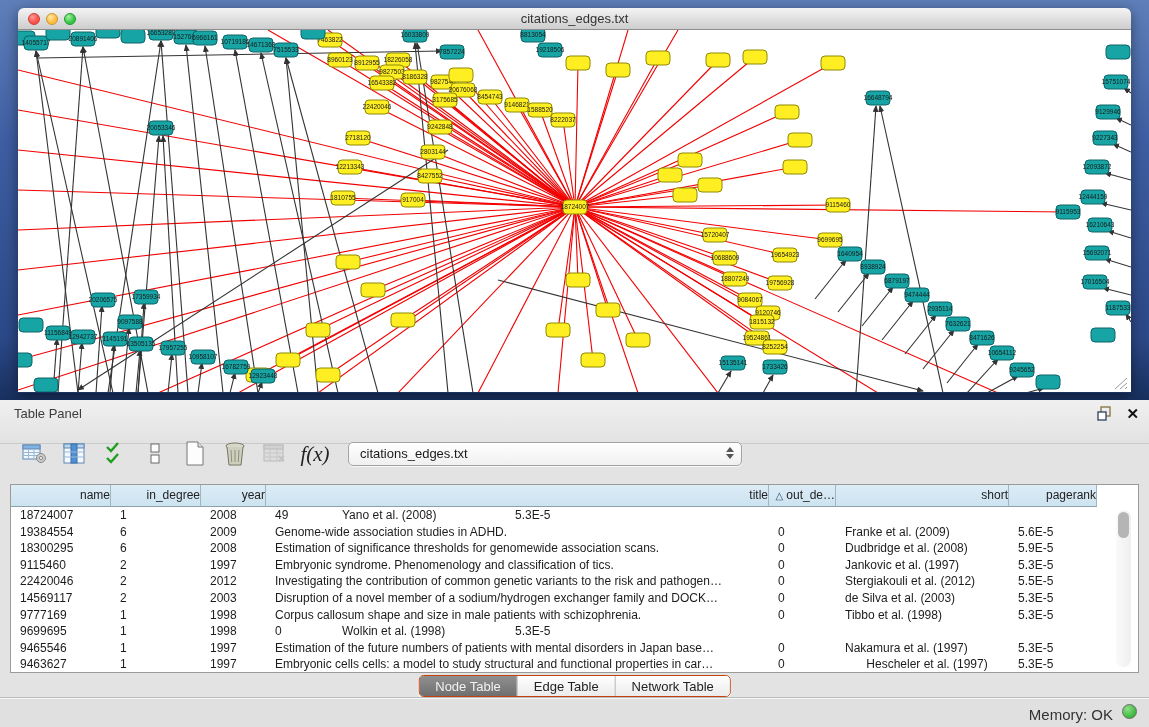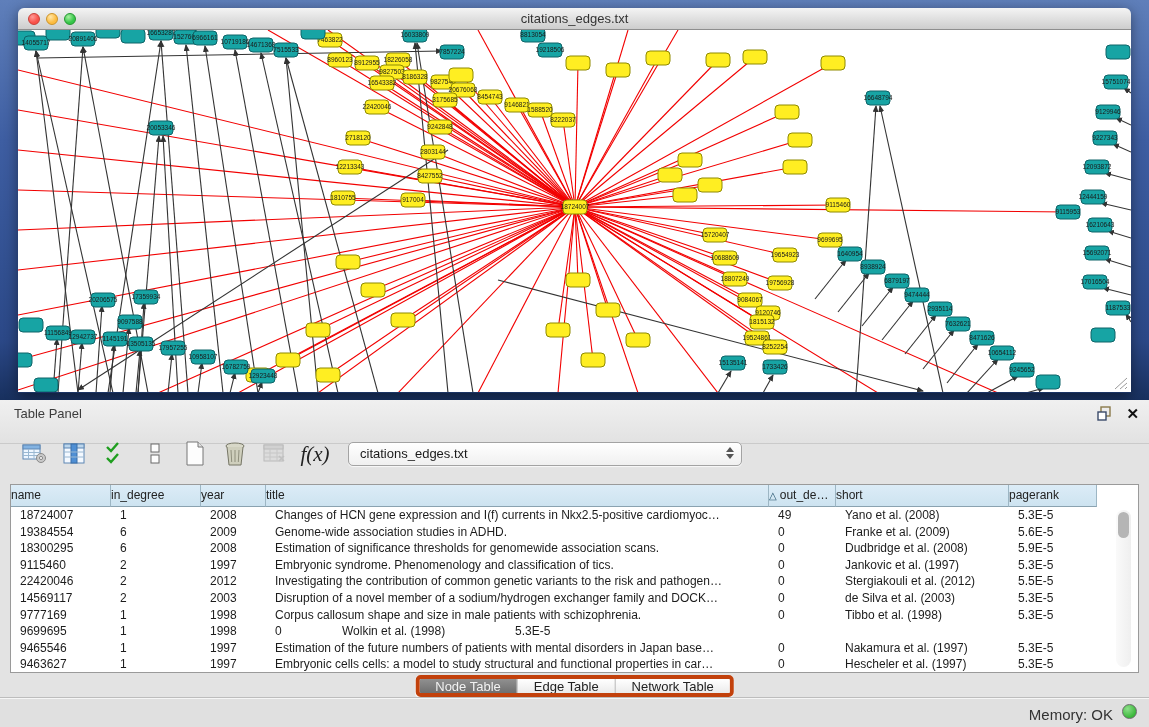--- a/index.html
+++ b/index.html
@@ -37,30 +37,30 @@
            line-height:22px; padding-left:11px; box-shadow:0 1px 1px rgba(255,255,255,.8); }
   .stepper { position:absolute; right:7px; top:4px; display:flex; flex-direction:column; gap:2px; }
   .stepper i { display:block; width:0; height:0; border-left:4px solid transparent; border-right:4px solid transparent; }
   .stepper .up   { border-bottom:5px solid #555; }
   .stepper .down { border-top:5px solid #555; }
 
   .tablewrap { position:absolute; left:10px; top:84px; width:1129px; height:189px; background:#fff;
                border:1px solid #9a9a9a; overflow:hidden; }
   .thead { display:flex; height:22px; background:#fff; }
   .hc { background:linear-gradient(#dcecf7,#cde3f0); border-right:1px solid #9db6c4; border-bottom:1px solid #8aa2b0;
-        font-size:12px; color:#222; text-align:left; line-height:21px; white-space:nowrap; overflow:hidden; }
+        font-size:12px; color:#222; text-align:right; line-height:21px; white-space:nowrap; overflow:hidden; }
   .hc .tri { font-size:10px; margin-right:3px; color:#23516b; }
   .row { display:flex; height:16.6px; font-size:12px; color:#1c1c1c; }
   .cell { padding-left:9px; line-height:16.5px; white-space:nowrap; overflow:hidden; }
   .scrollbar { position:absolute; right:7px; top:25px; bottom:5px; width:15px;
                background:linear-gradient(90deg,#fafafa,#efefef); border-radius:8px; }
   .thumb { position:absolute; left:2px; top:2px; width:11px; height:26px; border-radius:6px; background:#b5b5b5; }
 
   .seg { position:absolute; left:50%; transform:translateX(-50%); top:275px; display:flex; height:22px;
-         border:4px solid #c2410c; border-radius:5px; overflow:hidden; background:#fff;
+         border:1px solid #c2410c; border-radius:5px; overflow:hidden; background:#fff;
          box-shadow:0 1px 1px rgba(255,255,255,.7); }
   .seg button { height:100%; padding:0 16px; border:none; border-right:1px solid #a5a5a5; font-size:13px;
                 background:linear-gradient(#ffffff,#ebebeb); color:#222; font-family:"Liberation Sans",sans-serif; }
   .seg button:last-child { border-right:none; }
   .seg button.active { background:linear-gradient(#909090,#6f6f6f); color:#f2f2f2; }
 
   .statusbar { position:absolute; left:0; bottom:0; width:1149px; height:30px; background:#e0e0e0;
                border-top:1px solid #bdbdbd; box-shadow:inset 0 1px 0 #f6f6f6; }
   .mem { position:absolute; right:36px; top:8px; font-size:15px; color:#333; }
   .memdot { position:absolute; right:12px; top:6px; width:15px; height:15px; border-radius:50%;
@@ -517,21 +517,20 @@
           <div class="hc" style="width: 503px;">title</div>
           <div class="hc" style="width: 67px;"><span class="tri">△</span>out_de…</div>
           <div class="hc" style="width: 173px;">short</div>
           <div class="hc" style="width: 88px;">pagerank</div>
         </div>
       <div id="tbody">
           <div class="row">
             <div class="cell" style="width: 100px;">18724007</div>
             <div class="cell" style="width: 90px;">1</div>
             <div class="cell" style="width: 65px;">2008</div>
-            <div class="cell" style="width: 503px;">Changes of HCN gene expression and I(f) currents in Nkx2.5-positive cardiomyoc…</div>
             <div class="cell" style="width: 67px;">49</div>
             <div class="cell" style="width: 173px;">Yano et al. (2008)</div>
             <div class="cell" style="width: 88px;">5.3E-5</div>
           </div>
           <div class="row">
             <div class="cell" style="width: 100px;">19384554</div>
             <div class="cell" style="width: 90px;">6</div>
             <div class="cell" style="width: 65px;">2009</div>
             <div class="cell" style="width: 503px;">Genome-wide association studies in ADHD.</div>
             <div class="cell" style="width: 67px;">0</div>
@@ -599,21 +598,21 @@
             <div class="cell" style="width: 67px;">0</div>
             <div class="cell" style="width: 173px;">Nakamura et al. (1997)</div>
             <div class="cell" style="width: 88px;">5.3E-5</div>
           </div>
           <div class="row">
             <div class="cell" style="width: 100px;">9463627</div>
             <div class="cell" style="width: 90px;">1</div>
             <div class="cell" style="width: 65px;">1997</div>
             <div class="cell" style="width: 503px;">Embryonic cells cells: a model to study structural and functional properties in car…</div>
             <div class="cell" style="width: 67px;">0</div>
-            <div class="cell" style="width: 173px;">Hescheler et al. (1997)</div>
+            <div class="cell" style="width: 173px; text-align: center;">Hescheler et al. (1997)</div>
             <div class="cell" style="width: 88px;">5.3E-5</div>
           </div>
         </div>
       <div class="scrollbar">
         <div class="thumb"></div>
       </div>
     </div>
 
     <div class="seg" id="tabs">
         <button class="active">Node Table</button>

